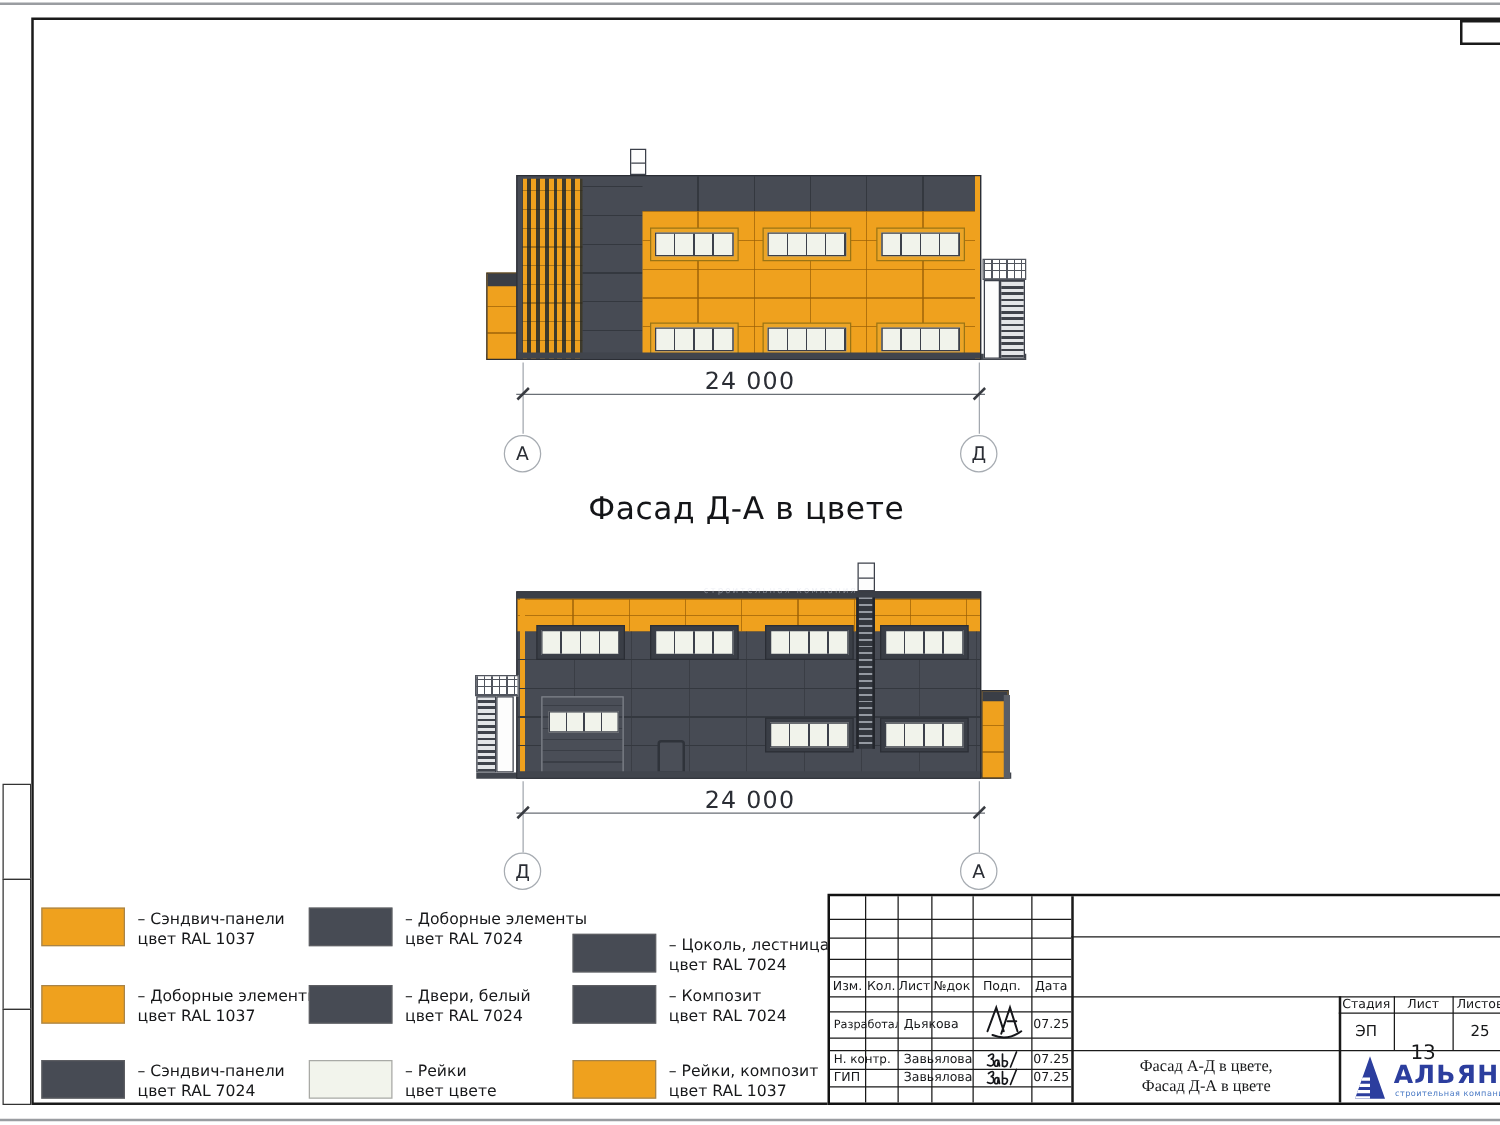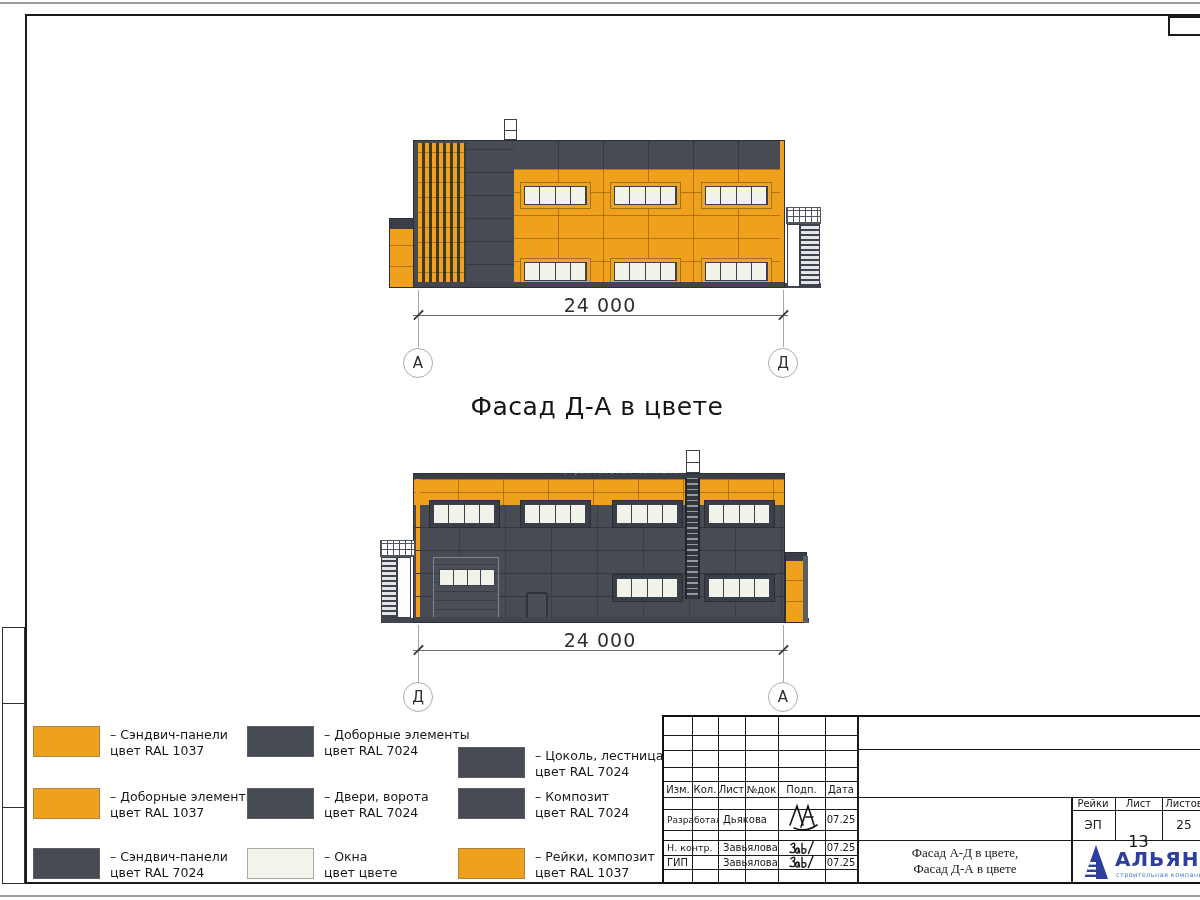--- a/index.html
+++ b/index.html
@@ -201,42 +201,42 @@
     <div class="legend-item" style="left:33px;top:788px;">
       <div class="swatch" style="background: rgb(239, 161, 30);"></div>
       <div class="legend-text">
           <div>– Доборные элементы</div>
           <div>цвет RAL 1037</div>
         </div>
     </div>
     <div class="legend-item" style="left:247px;top:788px;">
       <div class="swatch" style="background: rgb(71, 75, 84);"></div>
       <div class="legend-text">
-          <div>– Двери, ворота</div>
+          <div>– Двери, белый</div>
           <div>цвет RAL 7024</div>
         </div>
     </div>
     <div class="legend-item" style="left:458px;top:788px;">
       <div class="swatch" style="background: rgb(71, 75, 84);"></div>
       <div class="legend-text">
           <div>– Композит</div>
           <div>цвет RAL 7024</div>
         </div>
     </div>
     <div class="legend-item" style="left:33px;top:848px;">
       <div class="swatch" style="background: rgb(71, 75, 84);"></div>
       <div class="legend-text">
           <div>– Сэндвич-панели</div>
           <div>цвет RAL 7024</div>
         </div>
     </div>
     <div class="legend-item" style="left:247px;top:848px;">
       <div class="swatch" style="background: rgb(242, 244, 236);"></div>
       <div class="legend-text">
-          <div>– Окна</div>
+          <div>– Рейки</div>
           <div>цвет цвете</div>
         </div>
     </div>
     <div class="legend-item" style="left:458px;top:848px;">
       <div class="swatch" style="background: rgb(239, 161, 30);"></div>
       <div class="legend-text">
           <div>– Рейки, композит</div>
           <div>цвет RAL 1037</div>
         </div>
     </div>
@@ -307,21 +307,21 @@
           <path d="M20 4 L20 16 Q24 18 25 13 Q25 10 20 11"></path>
           <path d="M28 17 L34 2"></path>
       </g>
     </svg>
 
     <div class="docname" style="left:195px;top:128px;width:212px;font-family:Liberation Serif, serif;">
       <div>Фасад А-Д в цвете,</div>
       <div>Фасад Д-А в цвете</div>
     </div>
 
-    <div class="tb-cell" style="left:407px;top:80px;width:44px;height:13px;">Рейки</div>
+    <div class="tb-cell" style="left:407px;top:80px;width:44px;height:13px;">Стадия</div>
     <div class="tb-cell" style="left:451px;top:80px;width:47px;height:13px;">Лист</div>
     <div class="tb-cell" style="left:498px;top:80px;width:44px;height:13px;">Листов</div>
     <div class="tb-cell" style="left:407px;top:93px;width:44px;height:30px;font-size:12px;">ЭП</div>
     <div class="tb-cell" style="left:451px;top:109px;width:47px;height:30px;font-size:16px;">13</div>
     <div class="tb-cell" style="left:498px;top:93px;width:44px;height:30px;font-size:12px;">25</div>
 
     <div class="abs" style="left:407px;top:123px;width:135px;height:42px;overflow:visible;">
       <svg style="position:absolute;left:12px;top:4px;" width="26" height="36" viewBox="0 0 26 36">
         <defs>
             <clipPath id="tri">

